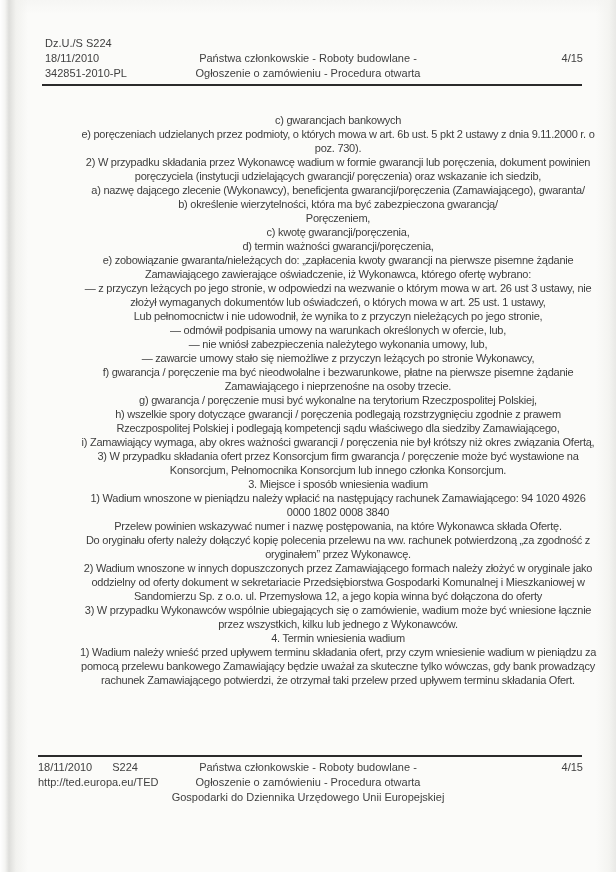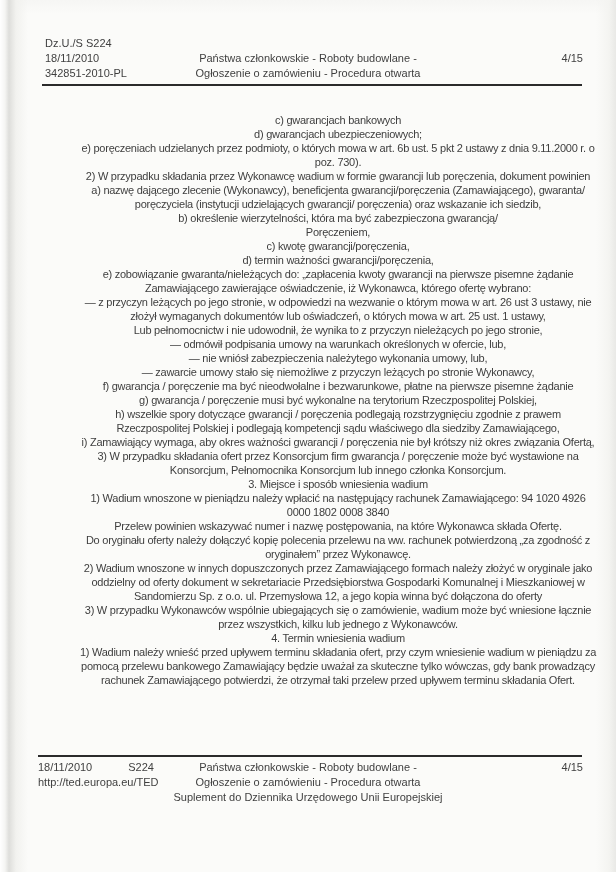--- a/index.html
+++ b/index.html
@@ -82,21 +82,21 @@
   .footer-left {
     position: absolute;
     left: 38px;
     top: 760px;
     font-size: 11px;
     line-height: 15px;
     white-space: nowrap;
   }
   .footer-series {
     display: inline-block;
-    margin-left: 36px;
+    margin-left: 20px;
   }
   .footer-center {
     position: absolute;
     left: 110px;
     right: 110px;
     top: 760px;
     font-size: 11px;
     line-height: 15px;
     text-align: center;
   }
@@ -120,39 +120,39 @@
   </div>
   <div class="header-center">
     <div>Państwa członkowskie - Roboty budowlane -</div>
     <div>Ogłoszenie o zamówieniu - Procedura otwarta</div>
   </div>
   <div class="header-right">4/15</div>
   <div class="header-rule"></div>
 
   <div class="doc-body">
       <div class="body-line">c) gwarancjach bankowych</div>
-      <div class="body-line">d) gwarancjach ubezpieczeniowych;</div>
       <div class="body-line">e) poręczeniach udzielanych przez podmioty, o których mowa w art. 6b ust. 5 pkt 2 ustawy z dnia 9.11.2000 r. o</div>
       <div class="body-line">poz. 730).</div>
       <div class="body-line">2) W przypadku składania przez Wykonawcę wadium w formie gwarancji lub poręczenia, dokument powinien</div>
+      <div class="body-line">poręczyciela (instytucji udzielających gwarancji/ poręczenia) oraz wskazanie ich siedzib,</div>
       <div class="body-line">a) nazwę dającego zlecenie (Wykonawcy), beneficjenta gwarancji/poręczenia (Zamawiającego), gwaranta/</div>
-      <div class="body-line">poręczyciela (instytucji udzielających gwarancji/ poręczenia) oraz wskazanie ich siedzib,</div>
       <div class="body-line">b) określenie wierzytelności, która ma być zabezpieczona gwarancją/</div>
       <div class="body-line">Poręczeniem,</div>
       <div class="body-line">c) kwotę gwarancji/poręczenia,</div>
       <div class="body-line">d) termin ważności gwarancji/poręczenia,</div>
       <div class="body-line">e) zobowiązanie gwaranta/nieleżących do: „zapłacenia kwoty gwarancji na pierwsze pisemne żądanie</div>
       <div class="body-line">Zamawiającego zawierające oświadczenie, iż Wykonawca, którego ofertę wybrano:</div>
       <div class="body-line">— z przyczyn leżących po jego stronie, w odpowiedzi na wezwanie o którym mowa w art. 26 ust 3 ustawy, nie</div>
       <div class="body-line">złożył wymaganych dokumentów lub oświadczeń, o których mowa w art. 25 ust. 1 ustawy,</div>
       <div class="body-line">Lub pełnomocnictw i nie udowodnił, że wynika to z przyczyn nieleżących po jego stronie,</div>
       <div class="body-line">— odmówił podpisania umowy na warunkach określonych w ofercie, lub,</div>
       <div class="body-line">— nie wniósł zabezpieczenia należytego wykonania umowy, lub,</div>
       <div class="body-line">— zawarcie umowy stało się niemożliwe z przyczyn leżących po stronie Wykonawcy,</div>
       <div class="body-line">f) gwarancja / poręczenie ma być nieodwołalne i bezwarunkowe, płatne na pierwsze pisemne żądanie</div>
+      <div class="body-line">Zamawiającego i nieprzenośne na osoby trzecie.</div>
       <div class="body-line">g) gwarancja / poręczenie musi być wykonalne na terytorium Rzeczpospolitej Polskiej,</div>
       <div class="body-line">h) wszelkie spory dotyczące gwarancji / poręczenia podlegają rozstrzygnięciu zgodnie z prawem</div>
       <div class="body-line">Rzeczpospolitej Polskiej i podlegają kompetencji sądu właściwego dla siedziby Zamawiającego,</div>
       <div class="body-line">i) Zamawiający wymaga, aby okres ważności gwarancji / poręczenia nie był krótszy niż okres związania Ofertą,</div>
       <div class="body-line">3) W przypadku składania ofert przez Konsorcjum firm gwarancja / poręczenie może być wystawione na</div>
       <div class="body-line">Konsorcjum, Pełnomocnika Konsorcjum lub innego członka Konsorcjum.</div>
       <div class="body-line">3. Miejsce i sposób wniesienia wadium</div>
       <div class="body-line">1) Wadium wnoszone w pieniądzu należy wpłacić na następujący rachunek Zamawiającego: 94 1020 4926</div>
       <div class="body-line">0000 1802 0008 3840</div>
       <div class="body-line">Przelew powinien wskazywać numer i nazwę postępowania, na które Wykonawca składa Ofertę.</div>
@@ -170,17 +170,17 @@
     </div>
 
   <div class="footer-rule"></div>
   <div class="footer-left">
     <div><span>18/11/2010</span><span class="footer-series">S224</span></div>
     <div>http://ted.europa.eu/TED</div>
   </div>
   <div class="footer-center">
     <div>Państwa członkowskie - Roboty budowlane -</div>
     <div>Ogłoszenie o zamówieniu - Procedura otwarta</div>
-    <div>Suplement do Dziennika Urzędowego Unii Europejskiej</div>
+    <div>Gospodarki do Dziennika Urzędowego Unii Europejskiej</div>
   </div>
   <div class="footer-right">4/15</div>
 
 </div>
 
 </body></html>

